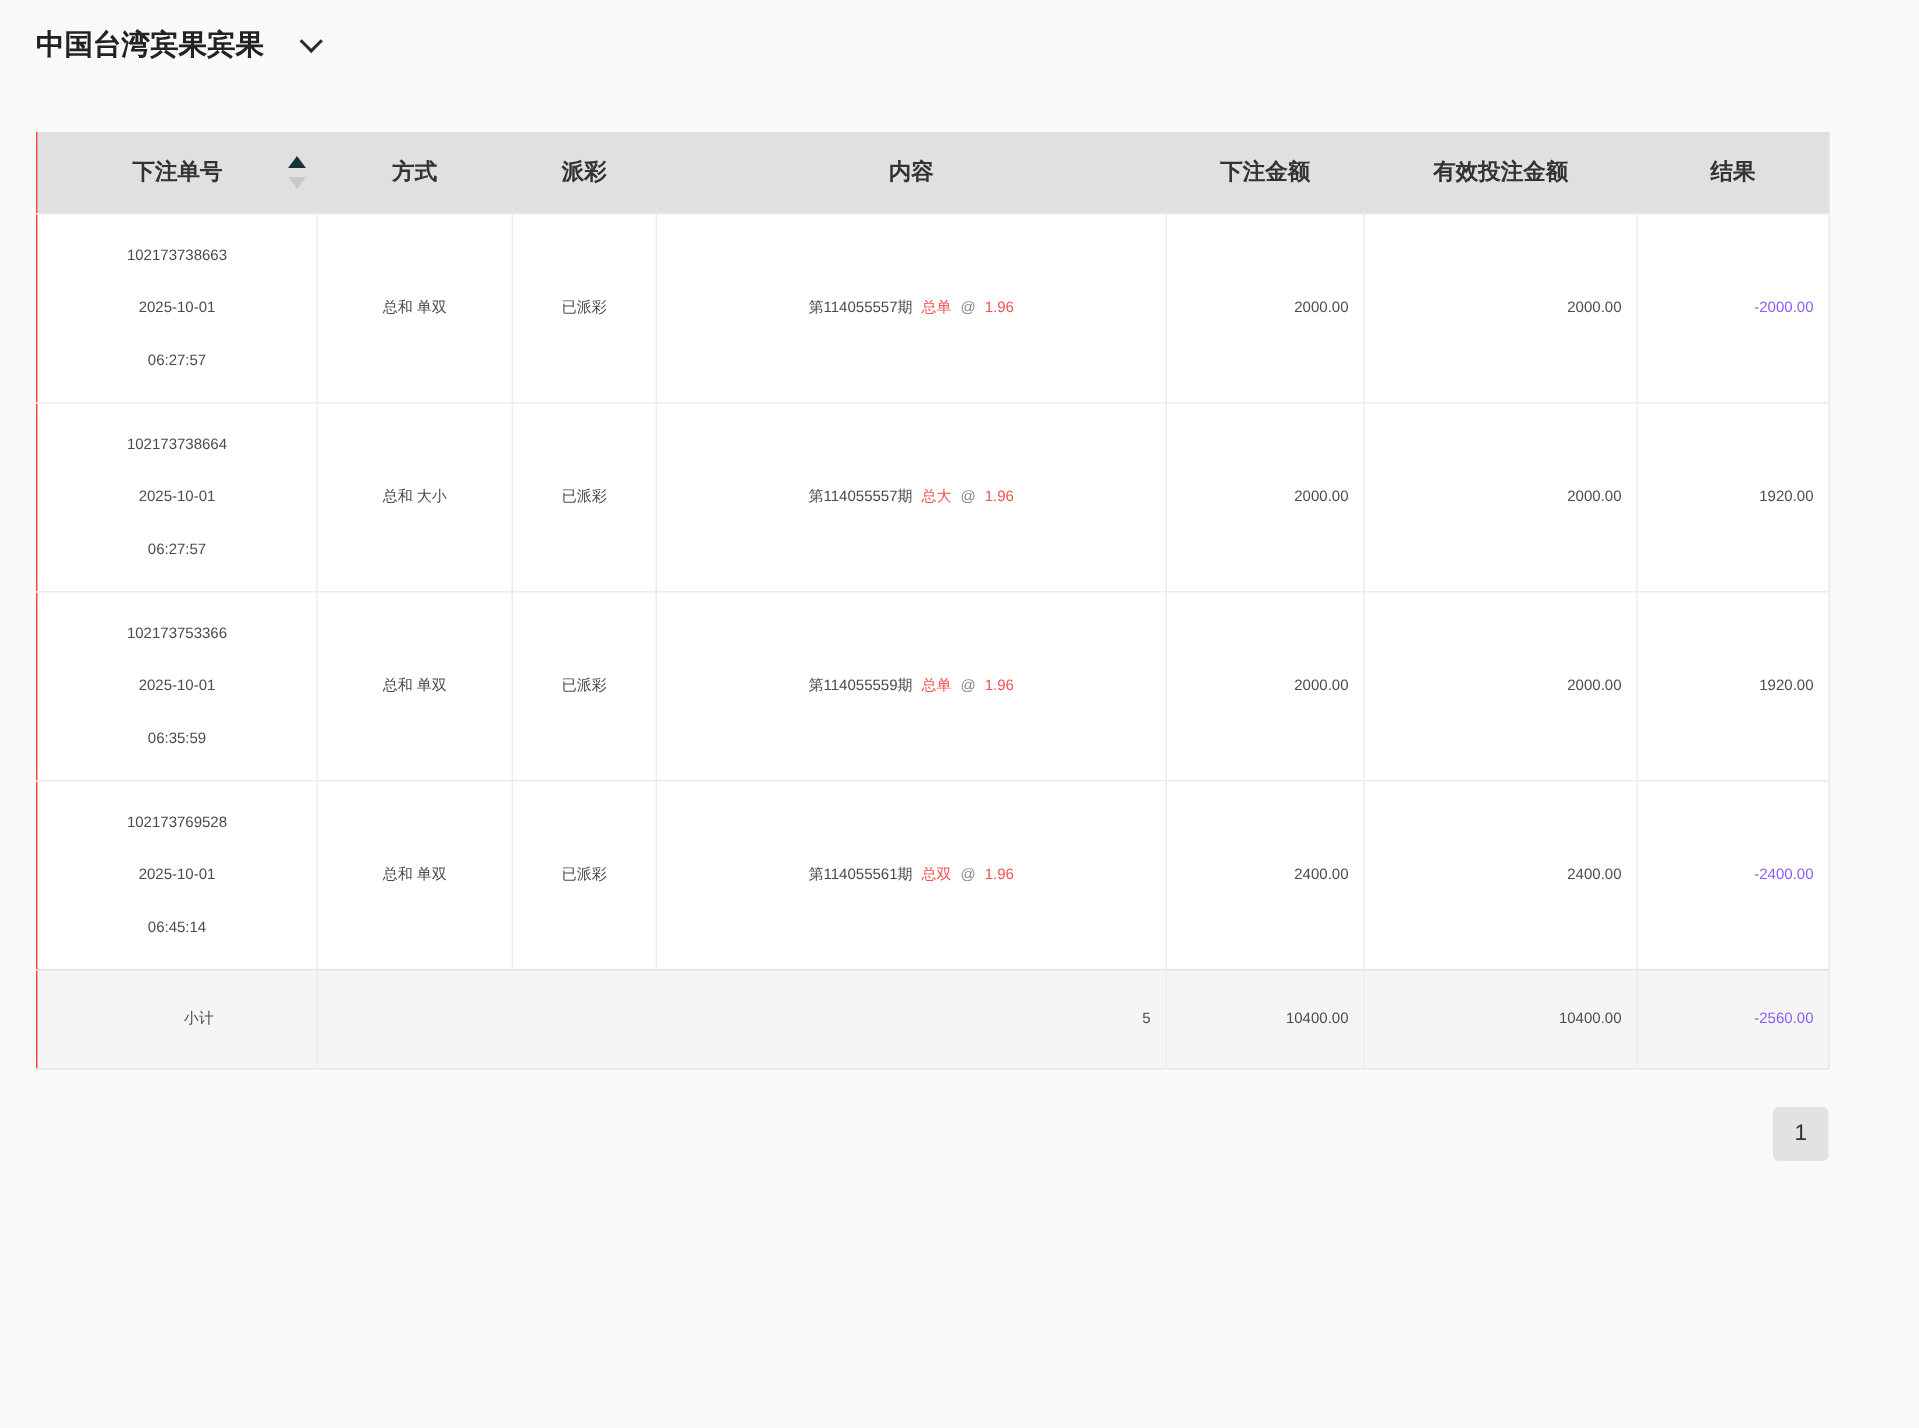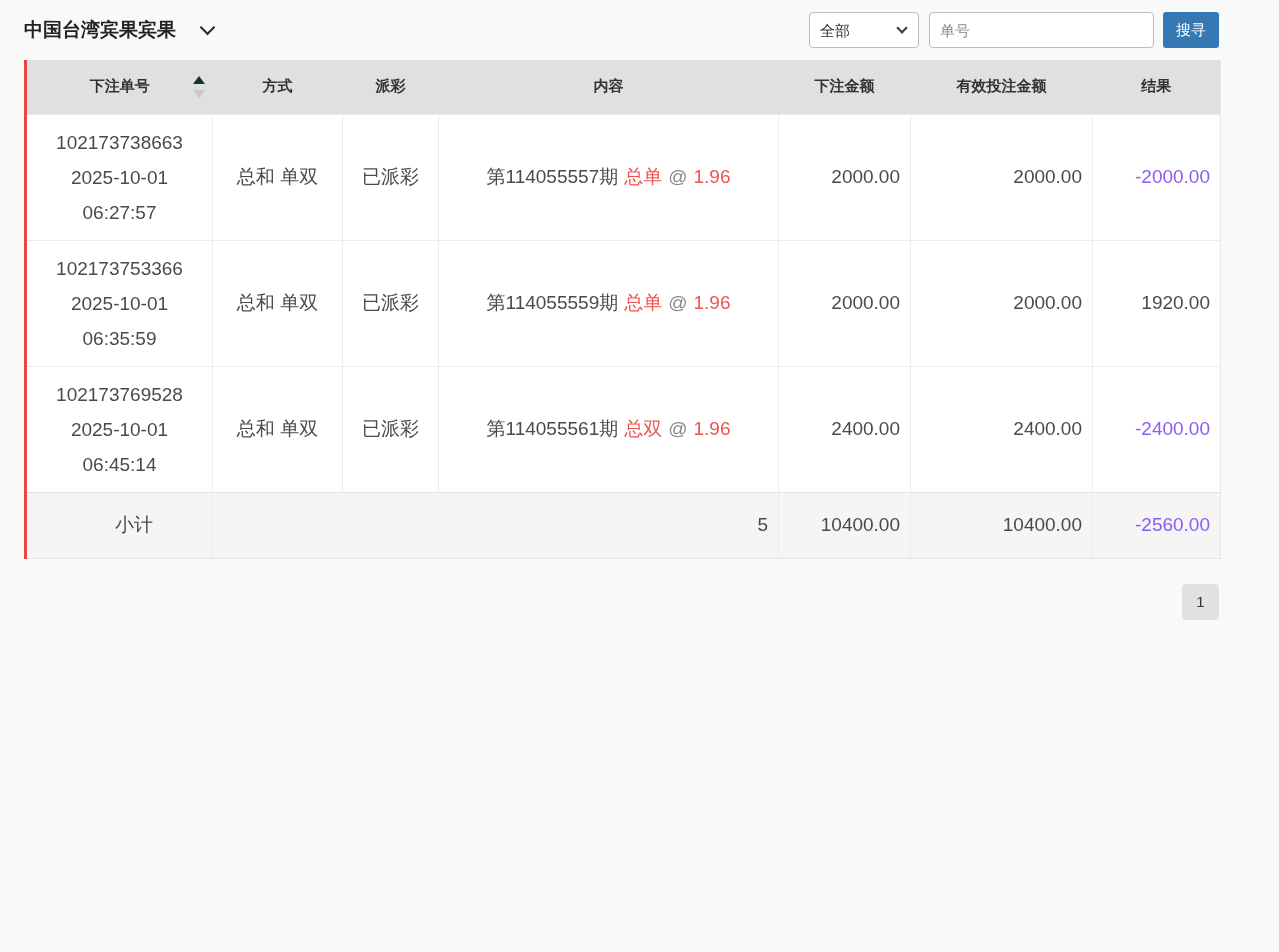--- a/index.html
+++ b/index.html
@@ -37,26 +37,26 @@
     padding:0 10px; font-size:15px; color:#333; margin-right:9px; font-family:inherit; background:#fff;
   }
   .order-input::placeholder { color:#8a8a8a; }
   .search-btn {
     width:56px; height:36px; background:#3579b2; border:none; border-radius:3px;
     color:#fff; font-size:15px; cursor:pointer; font-family:inherit;
   }
 
   
   table { width:1195px; border-collapse:collapse; table-layout:fixed; background:#fff;
-          border-left:3px solid #ef4444; border-right:1px solid #e9e9e9; border-bottom:1px solid #e4e4e4; }
+          border-left:1px solid #ef4444; border-right:1px solid #e9e9e9; border-bottom:1px solid #e4e4e4;margin-top:28px; }
   thead th {
     background:#e0e0e0; height:54px; font-size:15px; font-weight:bold; color:#333;
     text-align:center; position:relative;
   }
-  tbody td { border-top:1px solid #ececec; border-right:1px solid #ececec; font-size:19px; color:#454c51; }
+  tbody td { border-top:1px solid #ececec; border-right:1px solid #ececec; font-size:10px; color:#454c51; }
   tbody td:last-child { border-right:none; }
   .data-row { height:126px; }
   .c-id { text-align:center; }
   .c-id div { line-height:35px; }
   .c-center { text-align:center; }
   .c-num { text-align:right; padding-right:10px; }
   .red { color:#ef5350; }
   .at-sign { color:#8a8a8a; }
   .content-cell span { margin:0 3px; }
   .neg { color:#8b5cf6; }
@@ -82,30 +82,20 @@
 </style>
 </head>
 <body>
 
 <div class="container">
 
   <div class="topbar">
     <div class="title-wrap">
       <span class="page-title">中国台湾宾果宾果</span>
       <span class="title-chev"></span>
-    </div>
-    <div class="controls">
-      <div class="sel-wrap">
-        <select>
-          <option>全部</option>
-        </select>
-        <span class="sel-chev"></span>
-      </div>
-      <input class="order-input" type="text" placeholder="单号" style="">
-      <button class="search-btn">搜寻</button>
     </div>
   </div>
 
   <table>
     <colgroup>
       <col style="width:187px">
         <col style="width:130px">
         <col style="width:96px">
       <col style="width:340px">
         <col style="width:132px">
@@ -139,20 +129,35 @@
     <td class="c-center">总和 单双</td>
     <td class="c-center">已派彩</td>
     <td class="c-center content-cell">
       <span>第114055557期</span><span class="red">总单</span><span class="at-sign">@</span><span class="red">1.96</span>
     </td>
     <td class="c-num">2000.00</td>
     <td class="c-num">2000.00</td>
     <td class="c-num c-result neg">-2000.00</td>
   </tr>
 
+  <tr class="data-row">
+    <td class="c-id">
+      <div>102173738664</div>
+      <div>2025-10-01</div>
+      <div>06:27:57</div>
+    </td>
+    <td class="c-center">总和 大小</td>
+    <td class="c-center">已派彩</td>
+    <td class="c-center content-cell">
+      <span>第114055557期</span><span class="red">总大</span><span class="at-sign">@</span><span class="red">1.96</span>
+    </td>
+    <td class="c-num">2000.00</td>
+    <td class="c-num">2000.00</td>
+    <td class="c-num c-result">1920.00</td>
+  </tr>
 
   <tr class="data-row">
     <td class="c-id">
       <div>102173753366</div>
       <div>2025-10-01</div>
       <div>06:35:59</div>
     </td>
     <td class="c-center">总和 单双</td>
     <td class="c-center">已派彩</td>
     <td class="c-center content-cell">

